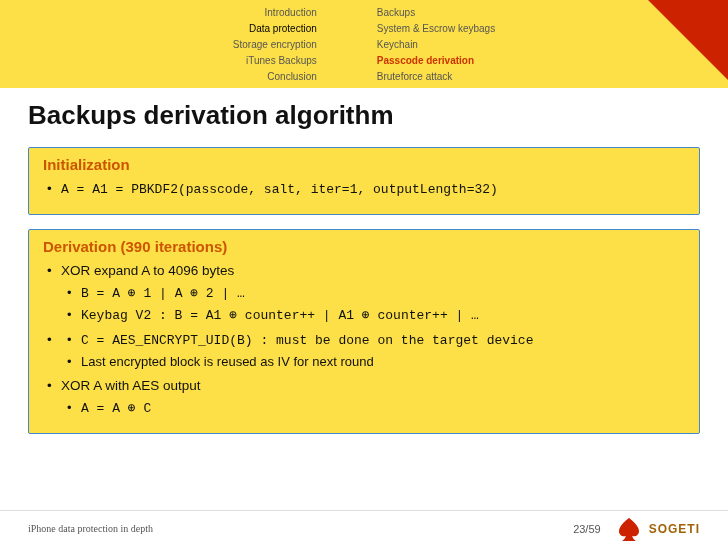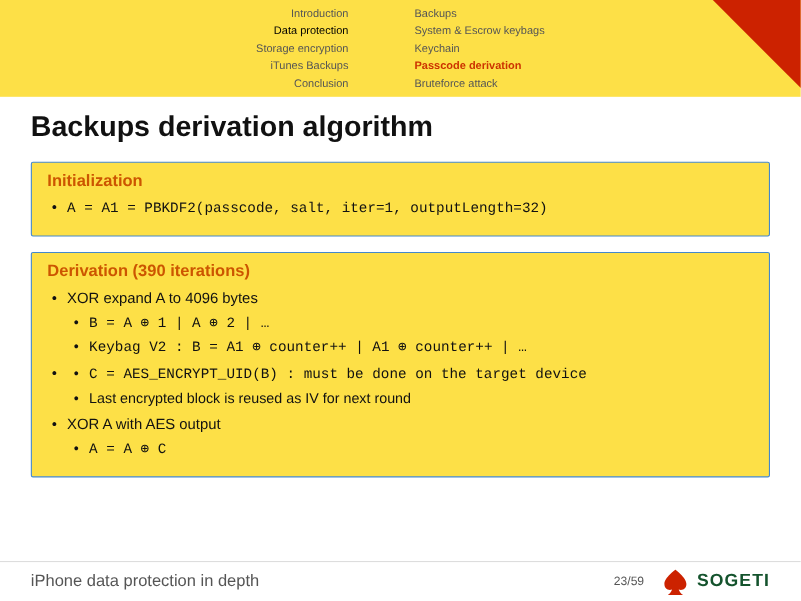--- a/index.html
+++ b/index.html
@@ -153,23 +153,23 @@
       height: 36px;
       border-top: 1px solid #ddd;
       display: flex;
       align-items: center;
       justify-content: space-between;
       padding: 0 28px;
       background: #fff;
     }
 
     .footer-left {
-      font-size: 15px;
+      font-size: 10px;
       color: #555;
-      font-family: Liberation Sans, sans-serif;
+      font-family: Liberation Serif, serif;
     }
 
     .footer-right {
       font-size: 11px;
       color: #555;
       font-family: Arial, sans-serif;
       display: flex;
       align-items: center;
       gap: 14px;
     }
@@ -180,23 +180,23 @@
       align-items: center;
       gap: 6px;
     }
 
     .sogeti-spade {
       width: 28px;
       height: 28px;
     }
 
     .sogeti-text {
-      font-size: 16px;
-      font-weight: bold;
-      color: #14532d;
+      font-size: 12px;
+      font-weight: bold;
+      color: #a16207;
       font-family: Arial, sans-serif;
       letter-spacing: 1px;
     }
   </style>
 </head>
 <body>
 
 <div class="top-nav">
   <div class="nav-col">
     <span class="nav-item">Introduction</span>

